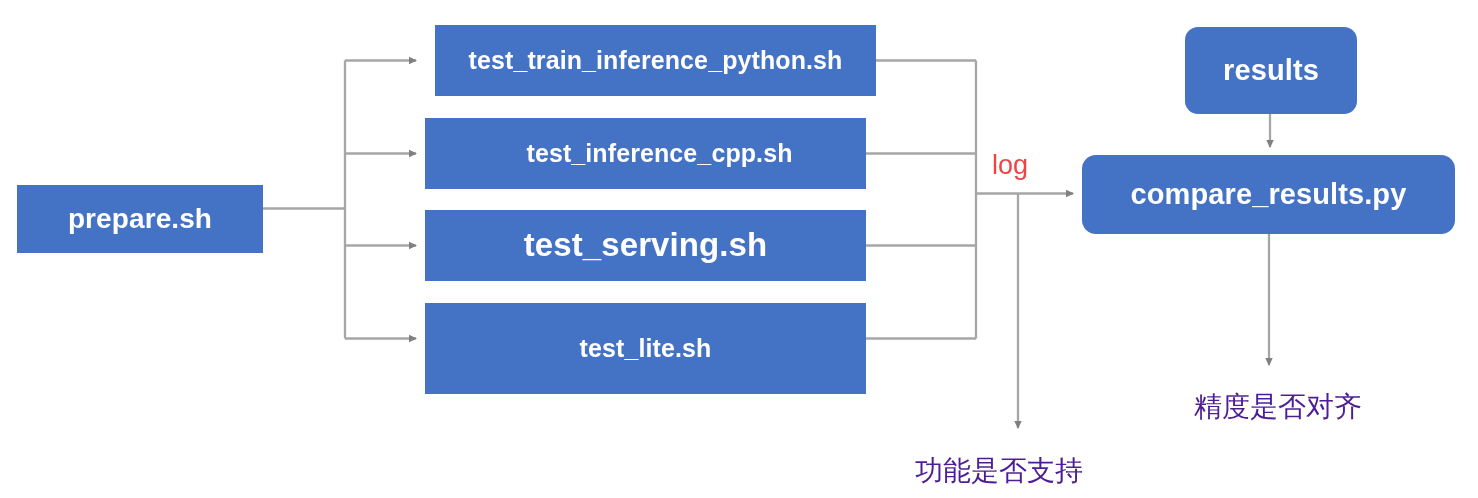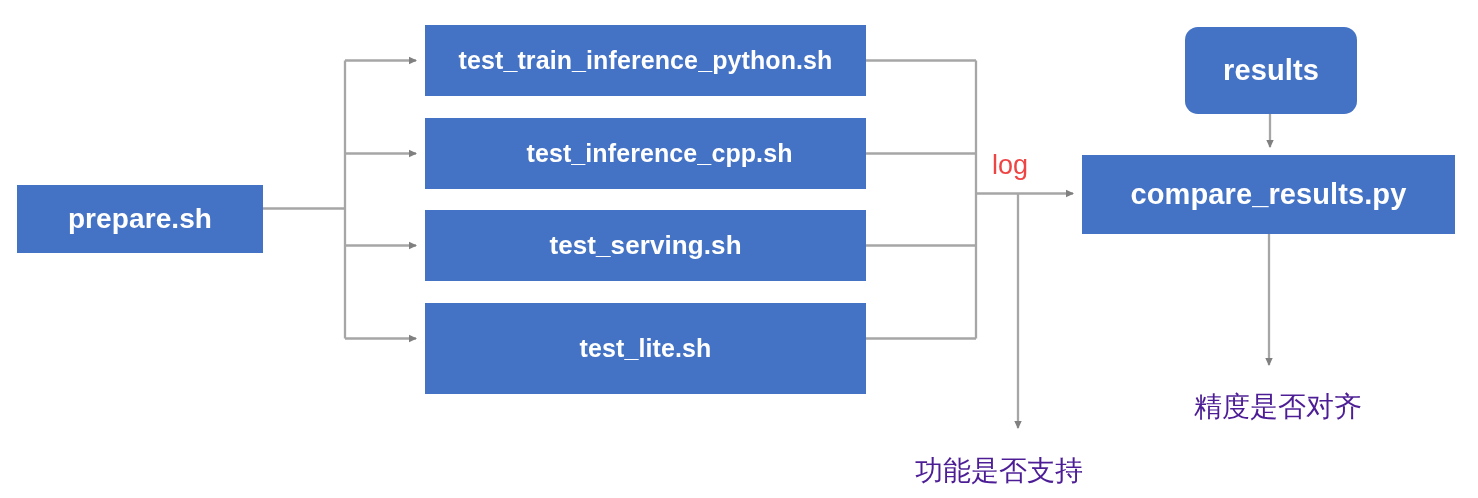--- a/index.html
+++ b/index.html
@@ -32,26 +32,26 @@
     font-weight: bold;
     letter-spacing: 0.1px;
     box-sizing: border-box;
     z-index: 3;
     text-align: center;
     line-height: 1.1;
   }
   .node.rounded { border-radius: 13px; }
 
   #node-prepare      { left: 17px;   top: 185px; width: 246px; height: 68px;  font-size: 28px; }
-  #node-train        { left: 425px;  top: 25px;  width: 441px; height: 71px;  font-size: 25px; }
+  #node-train        { left: 435px;  top: 25px;  width: 441px; height: 71px;  font-size: 25px; }
   #node-cpp          { left: 425px;  top: 118px; width: 441px; height: 71px;  font-size: 25px; padding-left: 28px; }
-  #node-serving      { left: 425px;  top: 210px; width: 441px; height: 71px;  font-size: 26px; }
+  #node-serving      { left: 425px;  top: 210px; width: 441px; height: 71px;  font-size: 33px; }
   #node-lite         { left: 425px;  top: 303px; width: 441px; height: 91px;  font-size: 25px; justify-content: center; }
   #node-results      { left: 1185px; top: 27px;  width: 172px; height: 87px;  font-size: 29px; }
-  #node-compare      { left: 1082px; top: 155px; width: 373px; height: 79px;  font-size: 29px; }
+  #node-compare      { left: 1082px; top: 155px; width: 373px; height: 79px;  font-size: 29px; border-radius: 14px; }
 
   .edge-label {
     position: absolute;
     color: #ef4444;
     font-size: 27px;
     z-index: 4;
     white-space: nowrap;
   }
   #label-log { left: 992px; top: 150px; }
 

